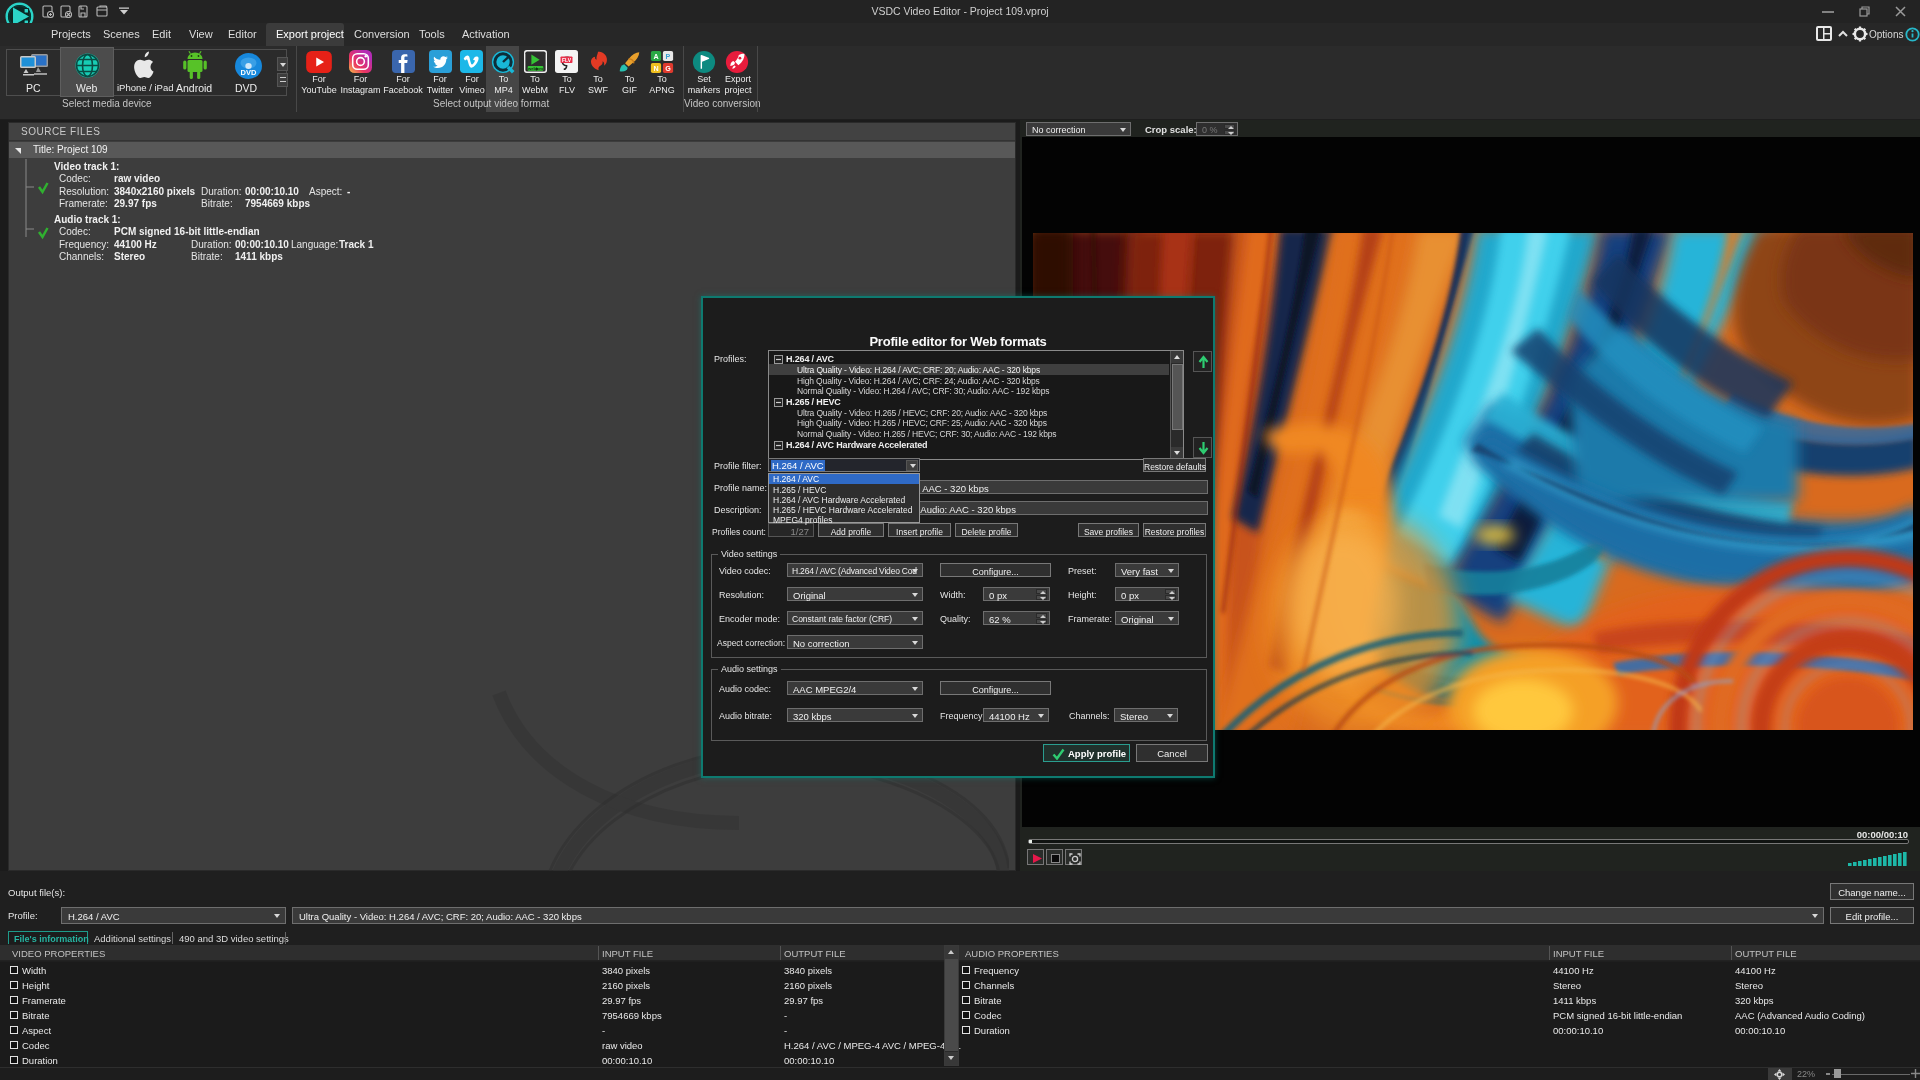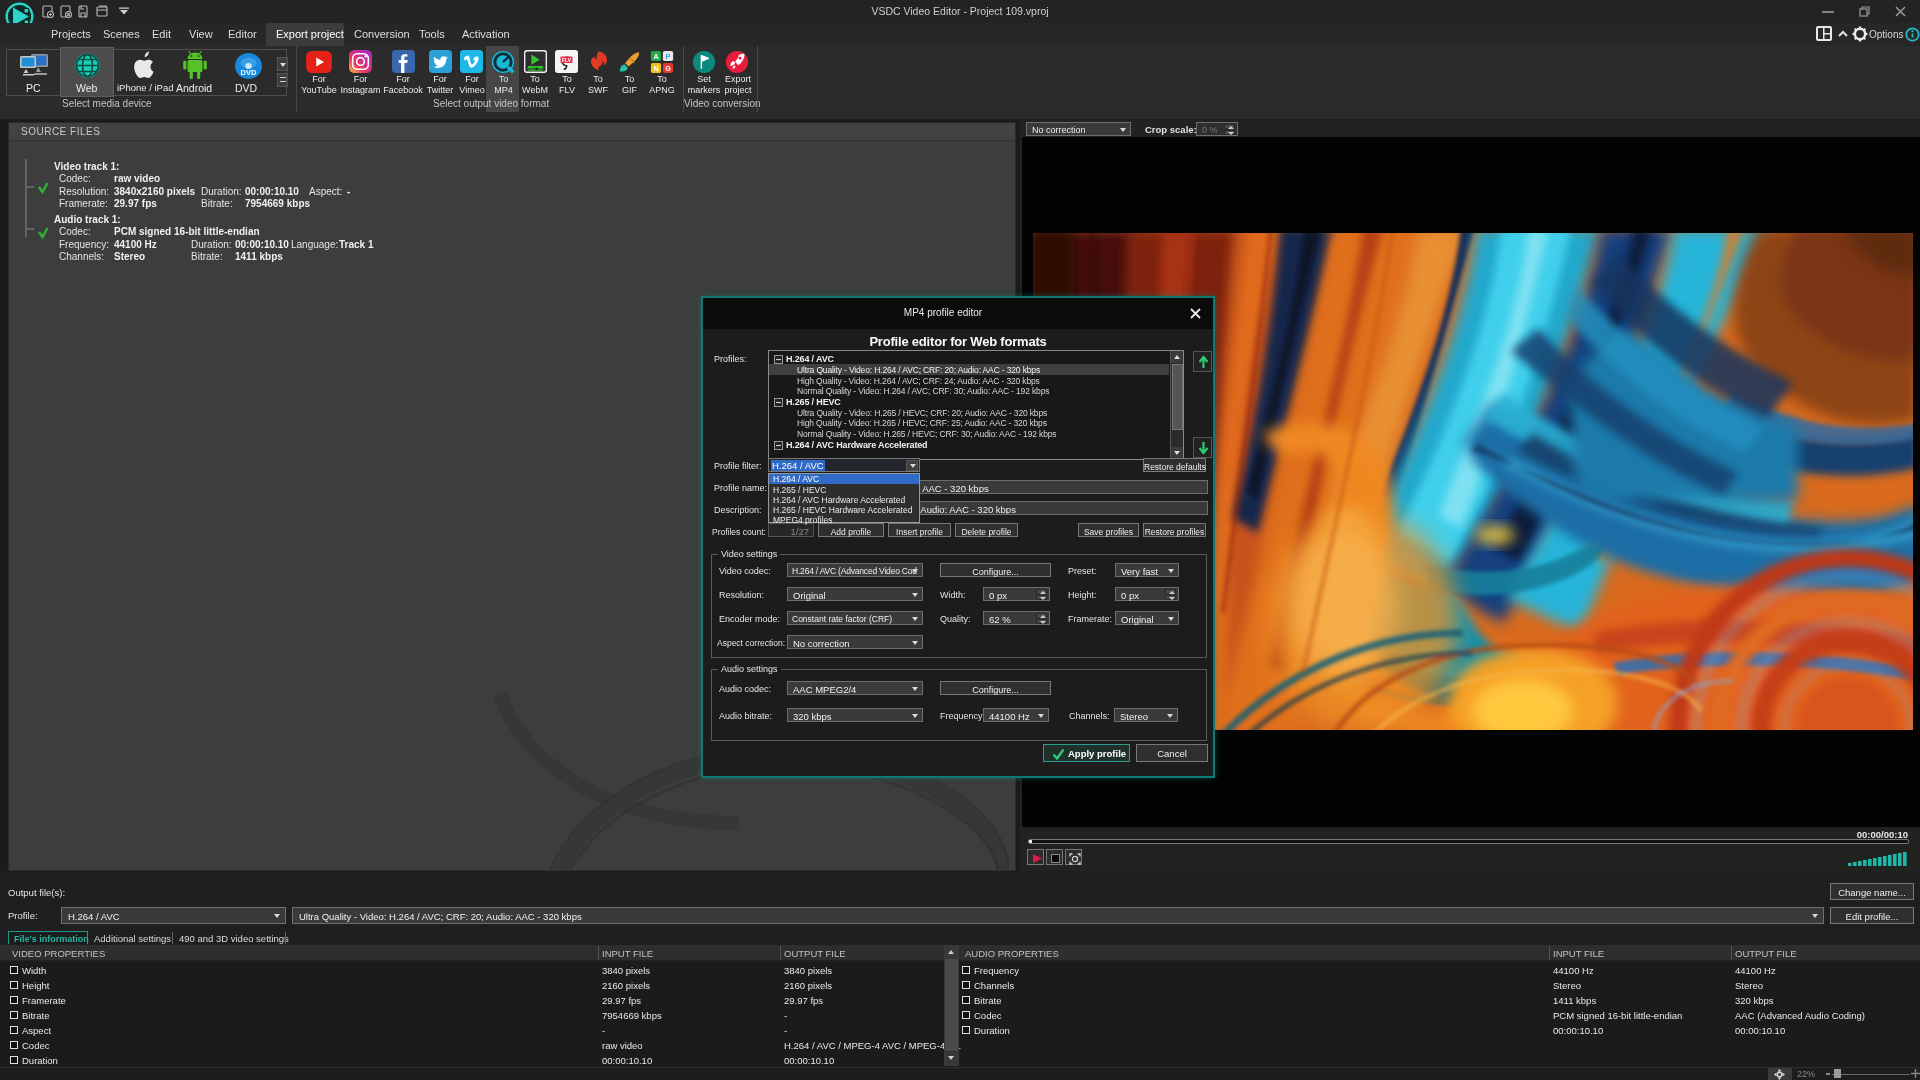--- a/index.html
+++ b/index.html
@@ -254,20 +254,26 @@
 <div class="lbl" style="left:0;top:74px;font-size:9px;line-height:10.5px;color:#ececec;text-align:center;white-space:nowrap;">
   <span style="position:absolute;left:686px;width:36px;">Set<br>markers</span>
   <span style="position:absolute;left:722px;width:32px;">Export<br>project</span>
 </div>
 <div class="lbl" style="left:684px;top:98px;font-size:10px;color:#c4c4c4;">Video conversion</div>
 <div class="abs" style="left:757px;top:46px;width:1px;height:66px;background:#484848;"></div>
 
 <div class="abs" style="left:8px;top:122px;width:1008px;height:749px;background:#3d3d3d;border:1px solid #2a2a2a;">
   <div class="abs" style="left:0;top:0;width:1006px;height:18px;background:#424242;border-bottom:1px solid #333;">
     <span style="position:absolute;left:12px;top:3px;font-size:10px;color:#c9c9c9;letter-spacing:0.5px;">SOURCE FILES</span>
+  </div>
+  <div class="abs" style="left:0;top:19px;width:1006px;height:16px;background:#585858;">
+    <span style="position:absolute;left:24px;top:2px;font-size:10px;color:#f2f2f2;">Title: Project 109</span>
+    <svg class="abs" style="left:4px;top:4px;" width="10" height="10">
+          <path d="M2 2 L8 2 L8 8 Z" fill="#e8e8e8"></path>
+        </svg>
   </div>
   <svg class="abs" style="left:0;top:36px;" width="60" height="90" viewBox="0 0 60 90">
     <g stroke="#8a8a8a" stroke-width="1" fill="none">
       <path d="M17 0 V78 M17 28 h8 M17 70 h8"></path>
     </g>
     <g stroke="#30b030" stroke-width="2.5" fill="none">
       <path d="M30 28 l3.5 5 l5 -9"></path>
       <path d="M30 73 l3.5 5 l5 -9"></path>
     </g>
   </svg>
@@ -582,26 +588,20 @@
 <div class="lbl" style="left:1797px;top:1069px;font-size:9px;color:#888;">22%</div>
 <div class="abs" style="left:1826px;top:1073px;width:4px;height:1.5px;background:#888;"></div>
 <div class="abs" style="left:1832px;top:1073.5px;width:78px;height:1px;background:#6a6a6a;"></div>
 <div class="abs" style="left:1834px;top:1069px;width:7px;height:9px;background:#9a9a9a;"></div>
 <svg class="abs" style="left:1911px;top:1069px;" width="9" height="9">
       <path d="M4.5 0 v9 M0 4.5 h9" stroke="#888" stroke-width="1.4"></path>
     </svg>
 
 <div class="abs" style="left:701px;top:296px;width:514px;height:482px;background:#1c1c1c;border:2px solid #0e7a70;box-shadow:0 0 6px rgba(14,130,120,0.5);">
 
-  <div class="abs" style="left:0;top:0;width:510px;height:31px;background:#0b0b0b;">
-    <span style="position:absolute;left:0;top:9px;width:480px;text-align:center;font-size:10px;color:#e8e8e8;">MP4 profile editor</span>
-    <svg class="abs" style="left:486px;top:9px;" width="13" height="13">
-          <path d="M2 2 l9 9 M11 2 l-9 9" stroke="#e8e8e8" stroke-width="1.8"></path>
-        </svg>
-  </div>
   <div style="position:absolute;left:0;top:36px;width:510px;text-align:center;font-size:13px;font-weight:bold;color:#fafafa;letter-spacing:-0.2px;">Profile editor for Web formats</div>
   <div class="lbl" style="left:11px;top:56px;font-size:9px;color:#e4e4e4;">Profiles:</div>
 
   <div class="abs" style="left:65px;top:52px;width:416px;height:110px;background:#181818;border:1px solid #8a8a8a;overflow:hidden;font-size:8.5px;letter-spacing:-0.15px;color:#d6d6d6;">
     <div class="abs" style="left:0;top:12.5px;width:400px;height:11px;background:#3f3f3f;"></div>
     <span class="lbl" style="left:17px;top:2.5px;font-size:9px;font-weight:bold;color:#f0f0f0;">H.264 / AVC</span>
     <span class="lbl" style="left:28px;top:14px;color:#f2f2f2;">Ultra Quality - Video: H.264 / AVC; CRF: 20; Audio: AAC - 320 kbps</span>
     <span class="lbl" style="left:28px;top:24.5px;">High Quality - Video: H.264 / AVC; CRF: 24; Audio: AAC - 320 kbps</span>
     <span class="lbl" style="left:28px;top:35px;">Normal Quality - Video: H.264 / AVC; CRF: 30; Audio: AAC - 192 kbps</span>
     <span class="lbl" style="left:17px;top:45.5px;font-size:9px;font-weight:bold;color:#f0f0f0;">H.265 / HEVC</span>

